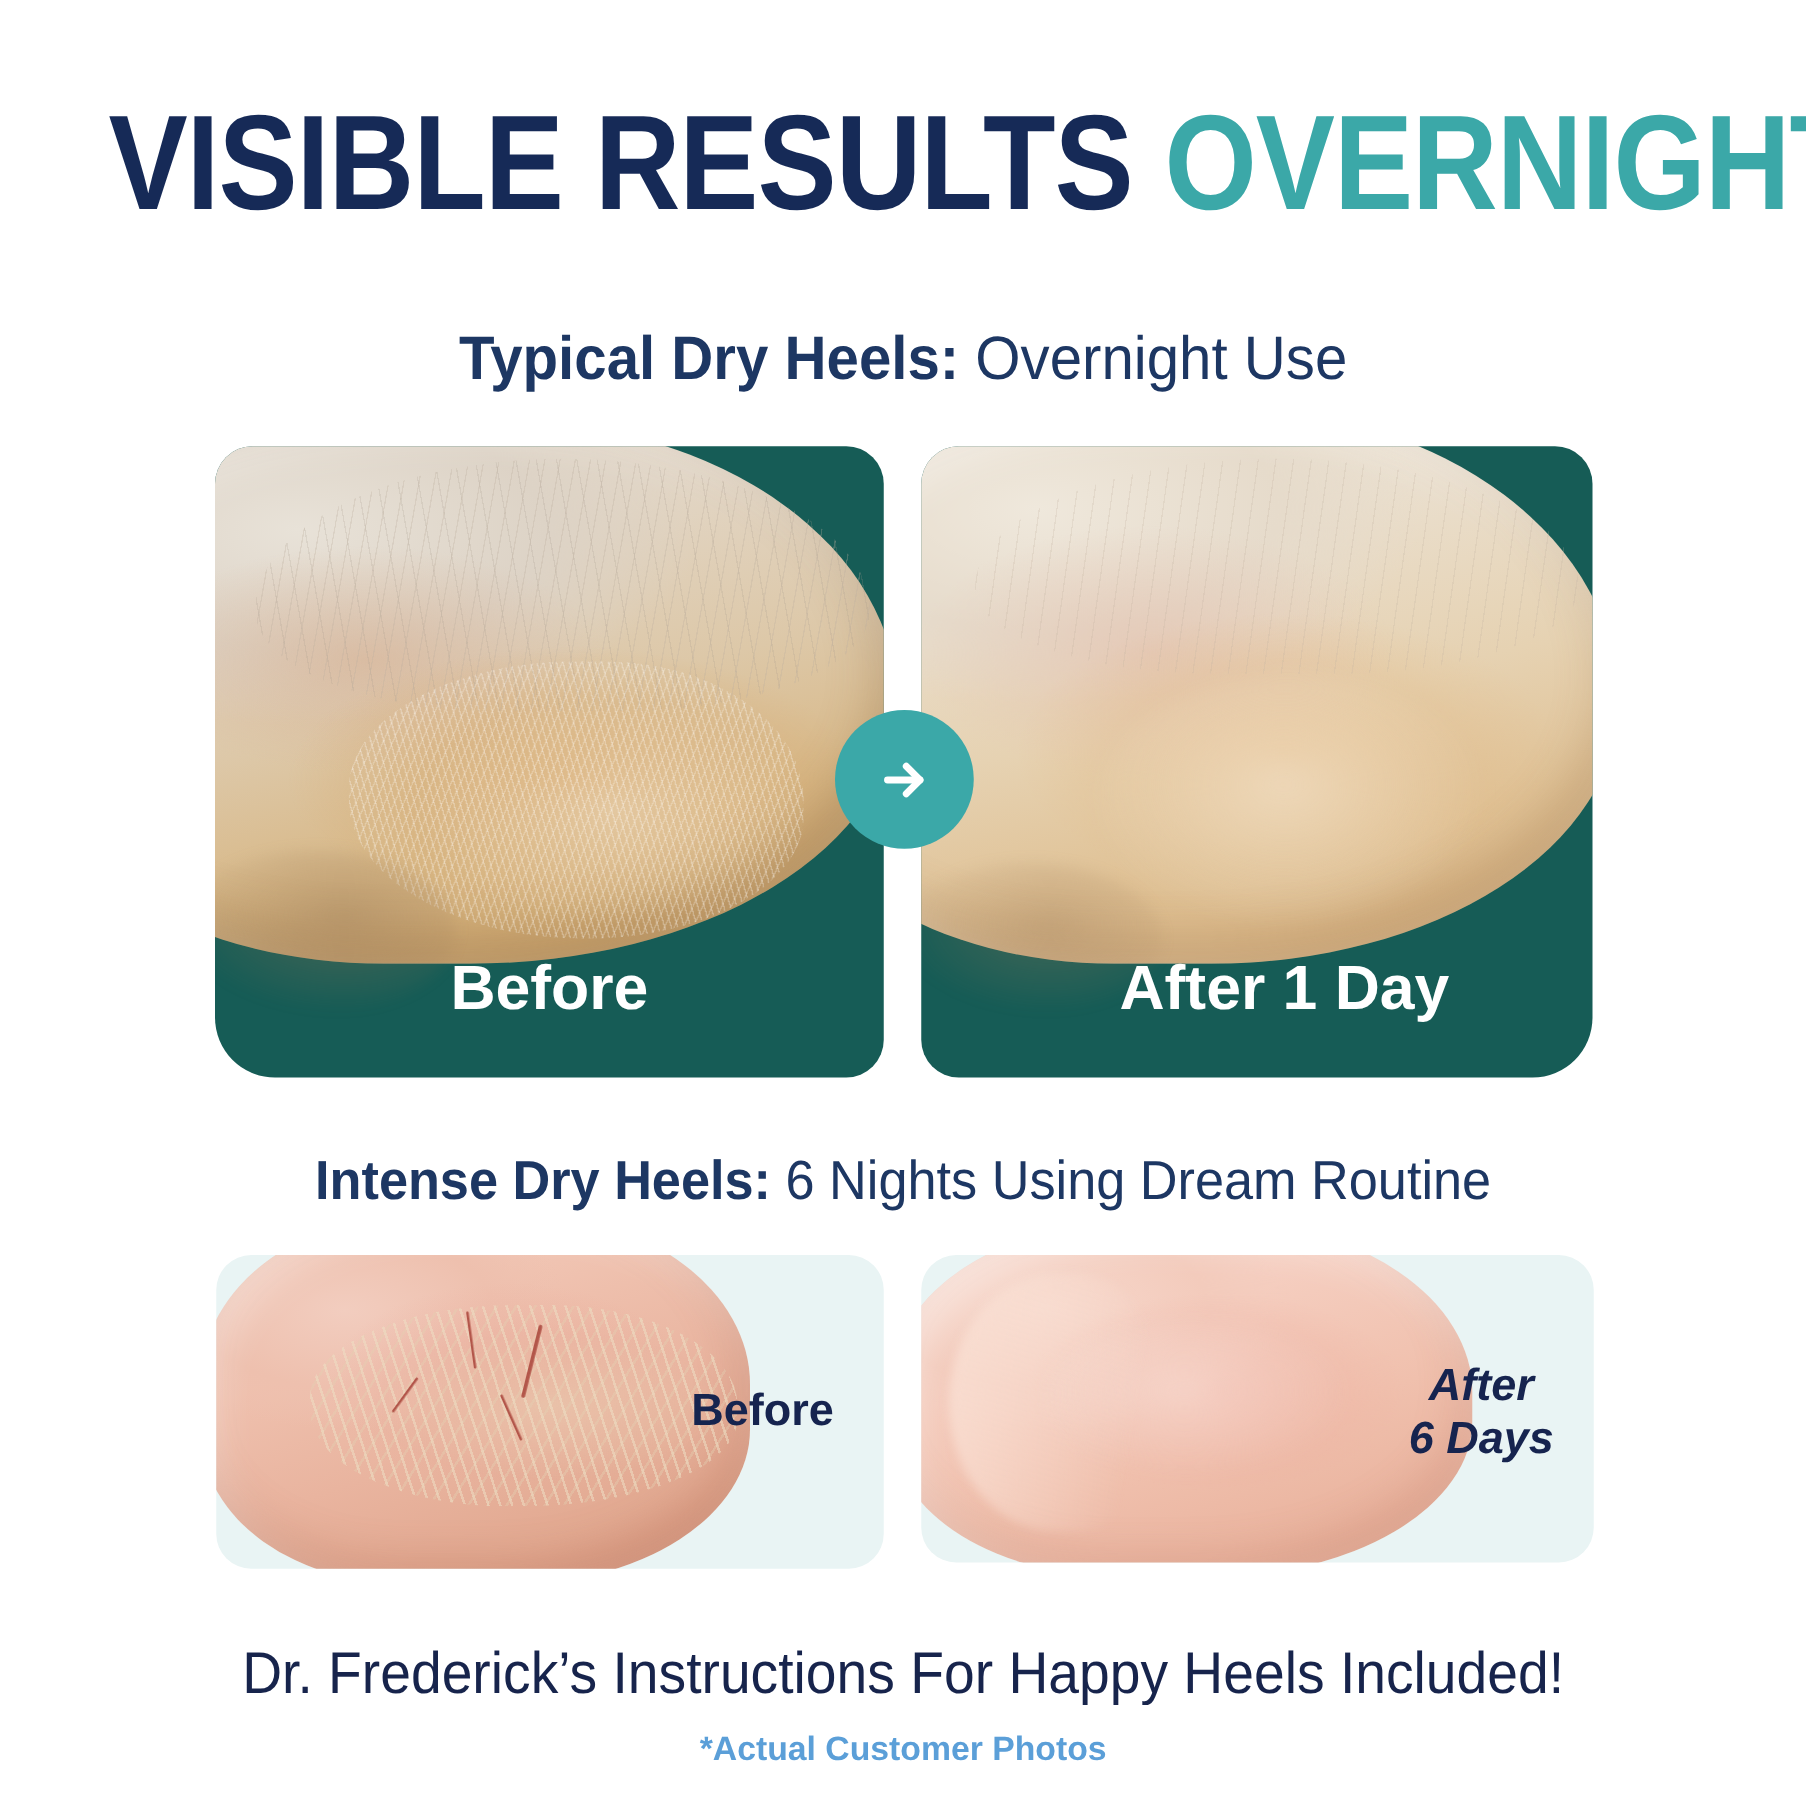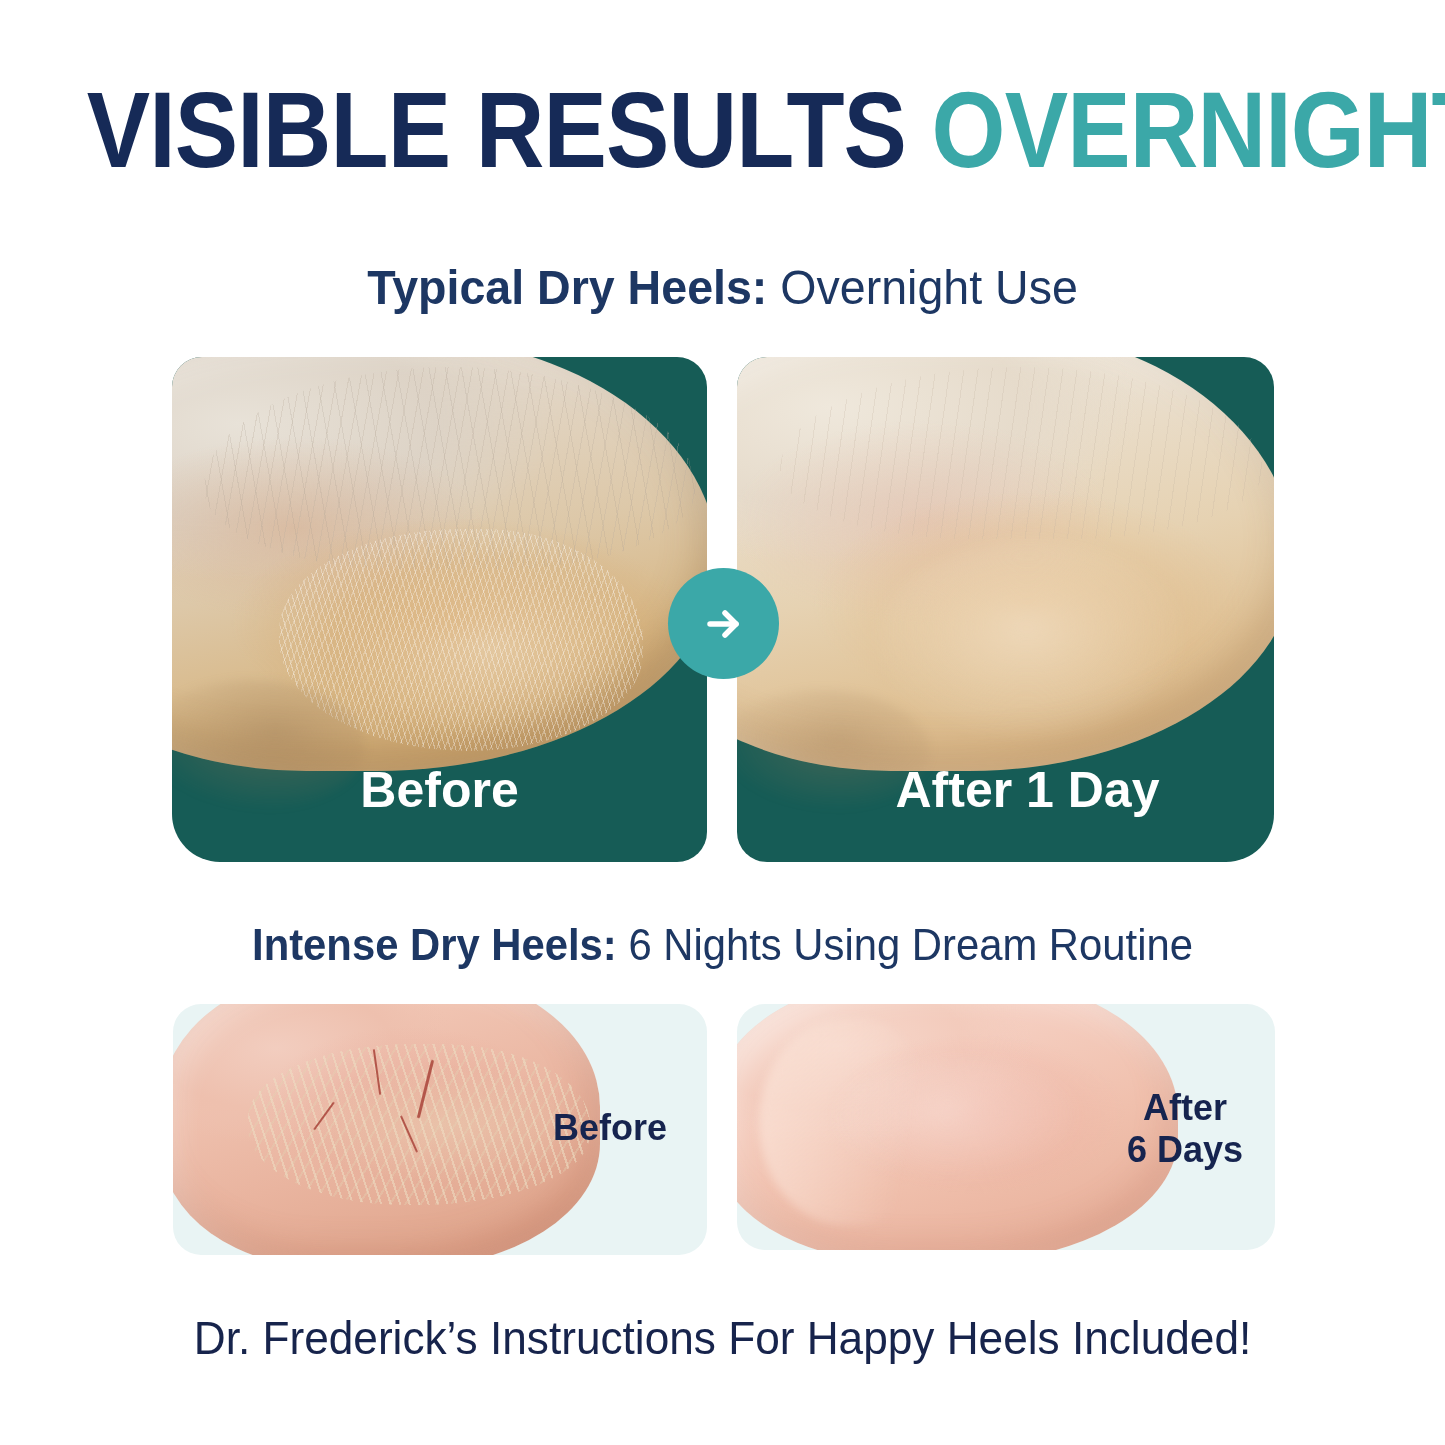--- a/index.html
+++ b/index.html
@@ -259,21 +259,21 @@
   .card-label {
     position:absolute;
     text-align:center;
     color:#16244f;
     font-weight:bold;
     font-size:36px;
     line-height:42px;
     white-space:pre-line;
   }
   #label-before6 { left:520px; top:1107px; width:180px; }
-  #label-after6  { left:1095px; top:1087px; width:180px; }
+  #label-after6  { left:1095px; top:1087px; width:180px;font-style:italic; }
 
   
   #footer-main {
     position:absolute;
     left:0; top:1310px;
     width:1445px;
     text-align:center;
     color:#17244c;
     font-size:47px;
     line-height:56px;
@@ -355,14 +355,15 @@
     <div class="photo" id="photo-after6">
       <div class="skin"></div>
       <div class="heelrim"></div>
       <div class="sheen"></div>
     </div>
   </div>
   <div class="card-label" id="label-after6">After
 6 Days</div>
 
   <div id="footer-main">Dr. Frederick’s Instructions For Happy Heels Included!</div>
+  <div id="footer-note">*Actual Customer Photos</div>
 
 </div>
 
 </body></html>

